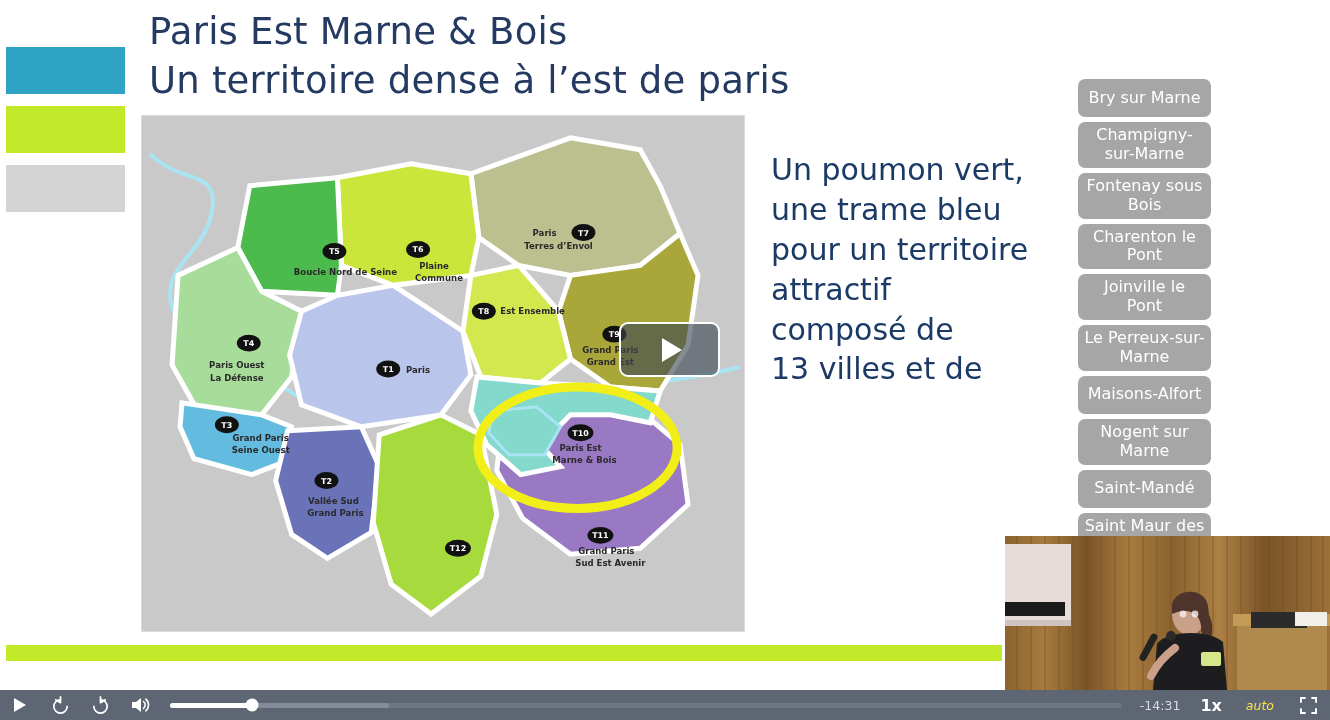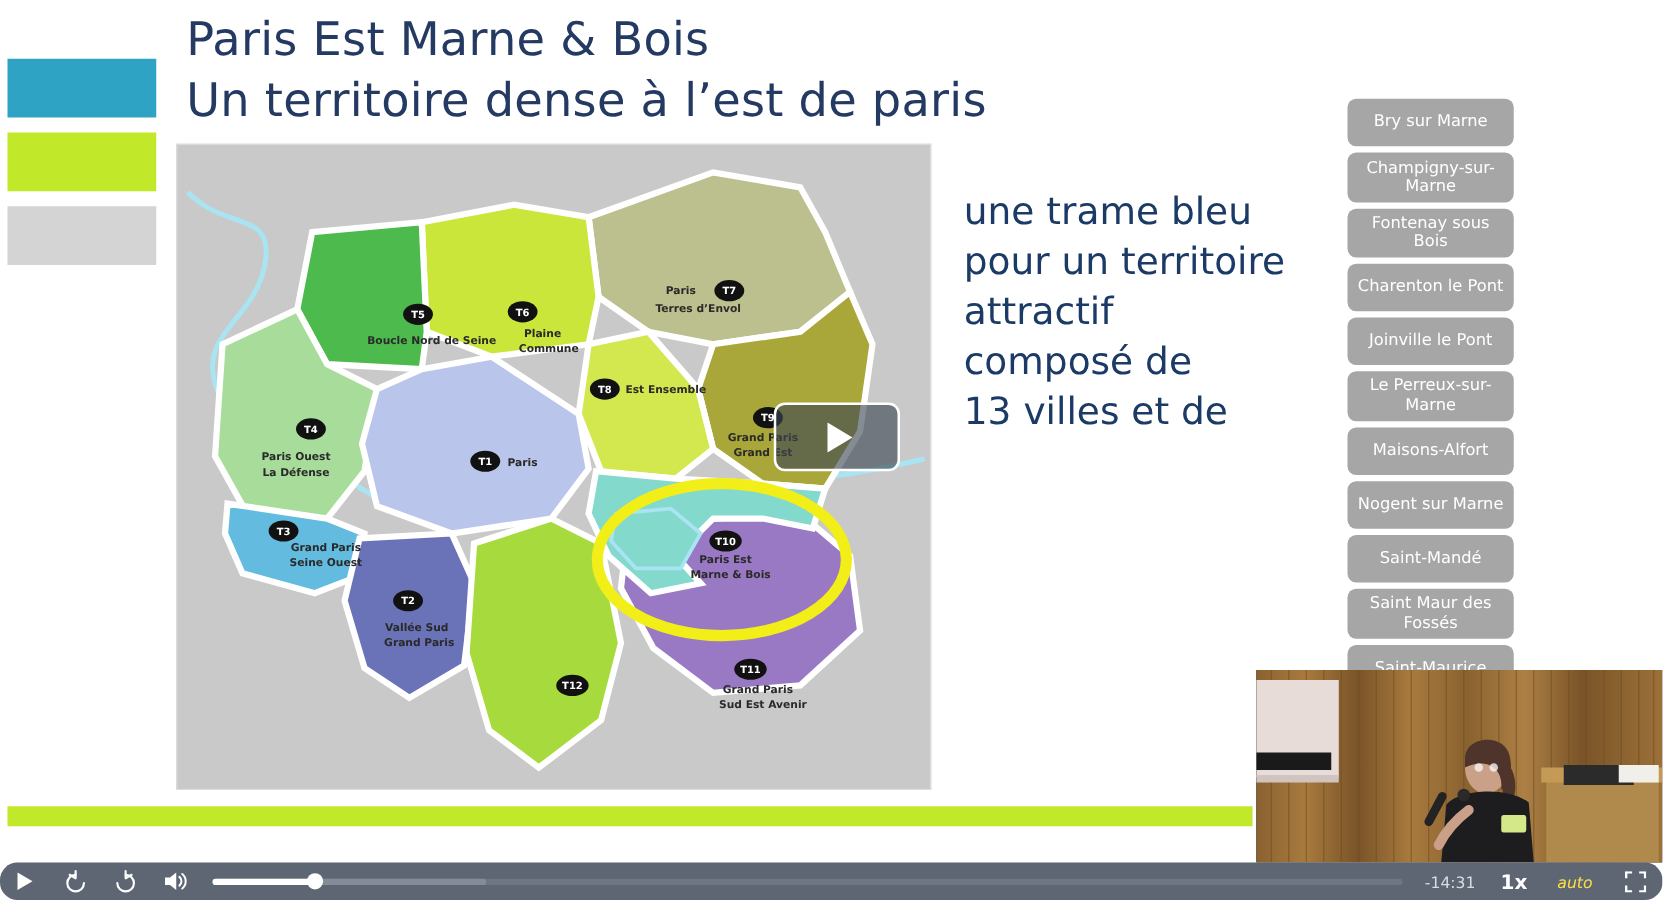--- a/index.html
+++ b/index.html
@@ -48,21 +48,21 @@
     color:#1b3a66; font-size:30px; line-height:1.33;
     font-family:"DejaVu Sans", sans-serif; white-space:nowrap;
   }
 
   
   .city-col { position:absolute; left:1078px; top:79px; width:133px; }
   .city-btn {
     width:133px; min-height:38px; margin-bottom:5px;
     background:#a6a6a6; border-radius:7px;
     display:flex; align-items:center; justify-content:center;
-    color:#ffffff; font-size:13px; line-height:1.18;
+    color:#ffffff; font-size:16px; line-height:1.18;
     text-align:center; padding:4px 6px;
     font-family:"DejaVu Sans", sans-serif;
   }
   .city-btn.two { min-height:40px; }
 
   
   .green-band { position:absolute; left:6px; top:645px; width:996px; height:16px; background:#c2e82a; }
 
   
   .play-overlay {
@@ -81,21 +81,21 @@
   
   .pip {
     position:absolute; left:1005px; top:536px; width:325px; height:154px;
     overflow:hidden; background:#3a2a1a;
   }
   .pip svg { display:block; width:100%; height:100%; }
 
   
   .controls {
     position:absolute; left:0; top:690px; width:1330px; height:30px;
-    background:#5e6673; display:flex; align-items:center;border-radius:14px;
+    background:#5e6673; display:flex; align-items:center;
   }
   .ctrl-btn {
     width:40px; height:30px; display:flex; align-items:center; justify-content:center;
     cursor:pointer;
   }
   .ctrl-btn svg { display:block; }
   .seek-wrap {
     position:relative; flex:1; height:30px; display:flex; align-items:center;
     padding:0 10px; cursor:pointer;
   }
@@ -259,20 +259,21 @@
 
           <g>
               <ellipse cx="317" cy="434" rx="13" ry="8.5" fill="#111"></ellipse>
               <text class="tbadge-txt" x="317" y="437" text-anchor="middle">T12</text>
             </g>
         </g>
       </svg>
     </div>
 
     <div class="right-text">
+      <div class="rt-line">Un poumon vert,</div>
       <div class="rt-line">une trame bleu</div>
       <div class="rt-line">pour un territoire</div>
       <div class="rt-line">attractif</div>
       <div class="rt-line">composé de</div>
       <div class="rt-line">13 villes et de</div>
     </div>
 
     <div class="city-col">
       <div class="city-btn">Bry sur Marne</div>
       <div class="city-btn two">Champigny-sur-Marne</div>

